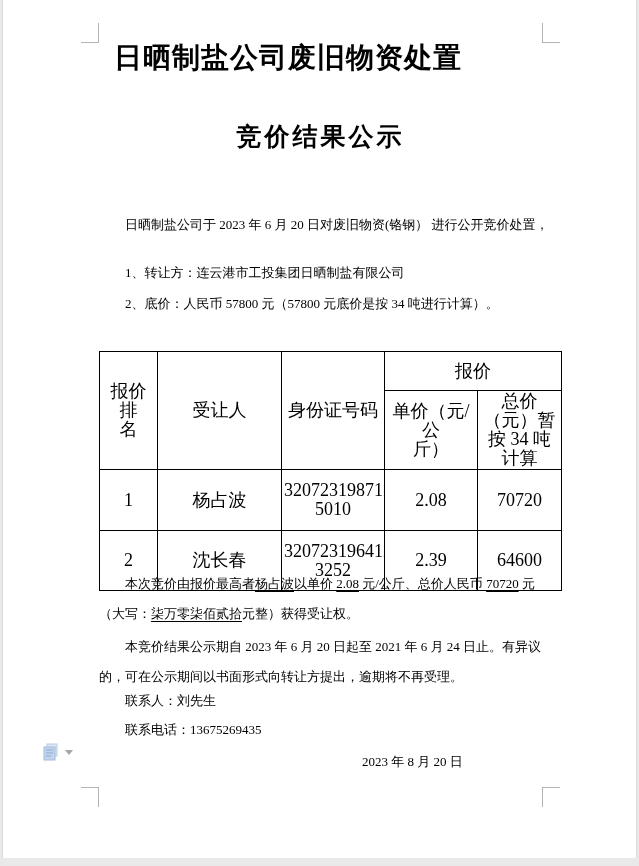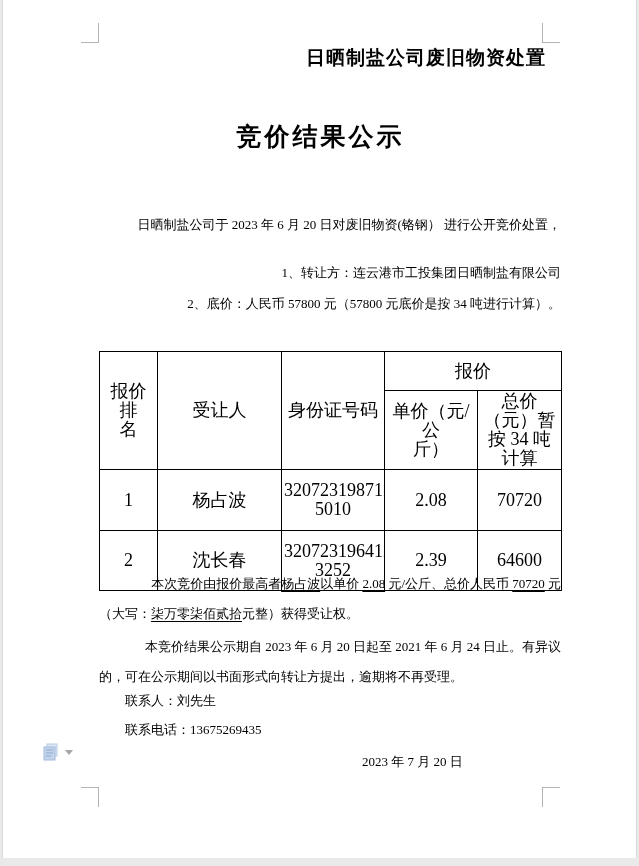--- a/index.html
+++ b/index.html
@@ -29,40 +29,40 @@
   .crop.br { left: 539px; top: 787px; border-left: 1px solid #b3b3b3; border-top: 1px solid #b3b3b3; }
 
   .content {
     position: absolute;
     left: 96px; top: 0;
     width: 462px;
     font-size: 13px;
     line-height: 31px;
   }
   .doc-title {
-    position: absolute; left: 4px; top: 42px; width: 443px;
-    text-align: right;
-    font-size: 19px; font-weight: bold; letter-spacing: 1px;
+    position: absolute; left: 15px; top: 42px; width: 443px;
+    text-align: left;
+    font-size: 28px; font-weight: bold; letter-spacing: 1px;
     line-height: 32px;
     white-space: nowrap;
   }
   .doc-subtitle {
     position: absolute; left: 0; top: 121px; width: 443px;
     text-align: center;
     font-size: 25px; font-weight: bold; letter-spacing: 3px;
     line-height: 32px;
     white-space: nowrap;
   }
   .block { position: absolute; left: 0; width: 462px; }
   .blk-intro  { top: 209px; }
   .blk-items  { top: 257px; }
   .blk-result { top: 569px; line-height: 30px; }
   .blk-notice { top: 632px; line-height: 30px; }
   .line { white-space: nowrap; }
-  .indent { padding-left: 26px; text-align: right; }
+  .indent { padding-left: 26px; }
   .u { text-decoration: underline; text-underline-offset: 3px; }
 
   .contact-line { position: absolute; left: 0; top: 686px; padding-left: 26px; line-height: 30px; white-space: nowrap; }
   .phone-line   { position: absolute; left: 0; top: 715px; padding-left: 26px; line-height: 30px; white-space: nowrap; }
   .date-line    { position: absolute; left: 263px; top: 747px; line-height: 30px; white-space: nowrap; }
 
   table.bid {
     position: absolute; left: 0; top: 351px;
     border-collapse: collapse;
     table-layout: fixed;
@@ -168,21 +168,21 @@
         <div class="line"><span>（大写：</span><span class="u">柒万零柒佰贰拾</span><span>元整）获得受让权。</span></div>
       </div>
 
       <div class="block blk-notice">
         <div class="line indent">本竞价结果公示期自 2023 年 6 月 20 日起至 2021 年 6 月 24 日止。有异议</div>
         <div class="line">的，可在公示期间以书面形式向转让方提出，逾期将不再受理。</div>
       </div>
 
       <div class="contact-line">联系人：刘先生</div>
       <div class="phone-line">联系电话：13675269435</div>
-      <div class="date-line">2023 年 7 月 20 日</div>
+      <div class="date-line">2023 年 8 月 20 日</div>
 
     </div>
 
     <div class="paste-btn">
       <svg width="17" height="18" viewBox="0 0 17 18">
         <rect x="4" y="1" width="10" height="12" fill="#dce6f2" stroke="#b9cbe5" stroke-width="1"></rect>
         <rect x="1" y="4" width="11" height="13" fill="#c3d3ea" stroke="#a3bcdd" stroke-width="1"></rect>
         <line x1="3" y1="7" x2="10" y2="7" stroke="#8fabd3" stroke-width="1"></line>
         <line x1="3" y1="10" x2="10" y2="10" stroke="#8fabd3" stroke-width="1"></line>
         <line x1="3" y1="13" x2="8" y2="13" stroke="#8fabd3" stroke-width="1"></line>

